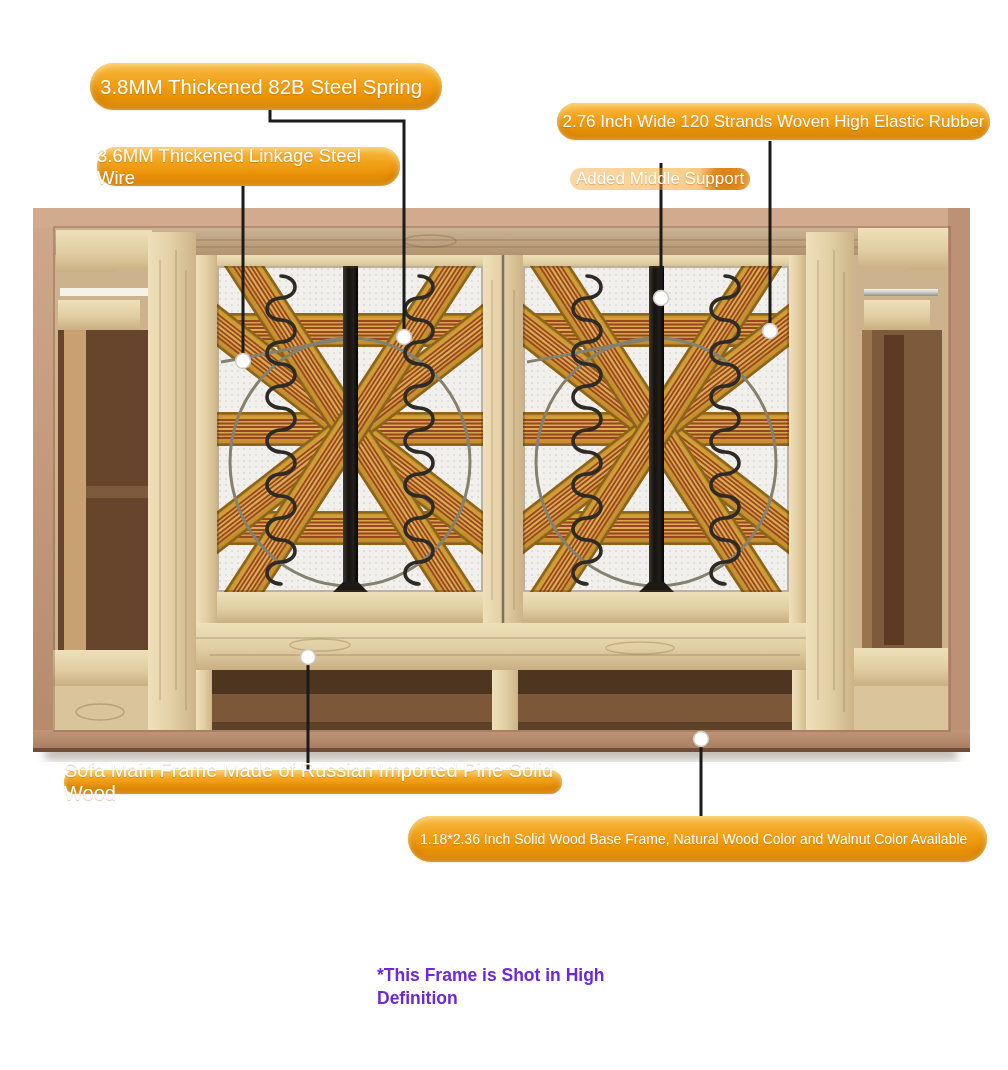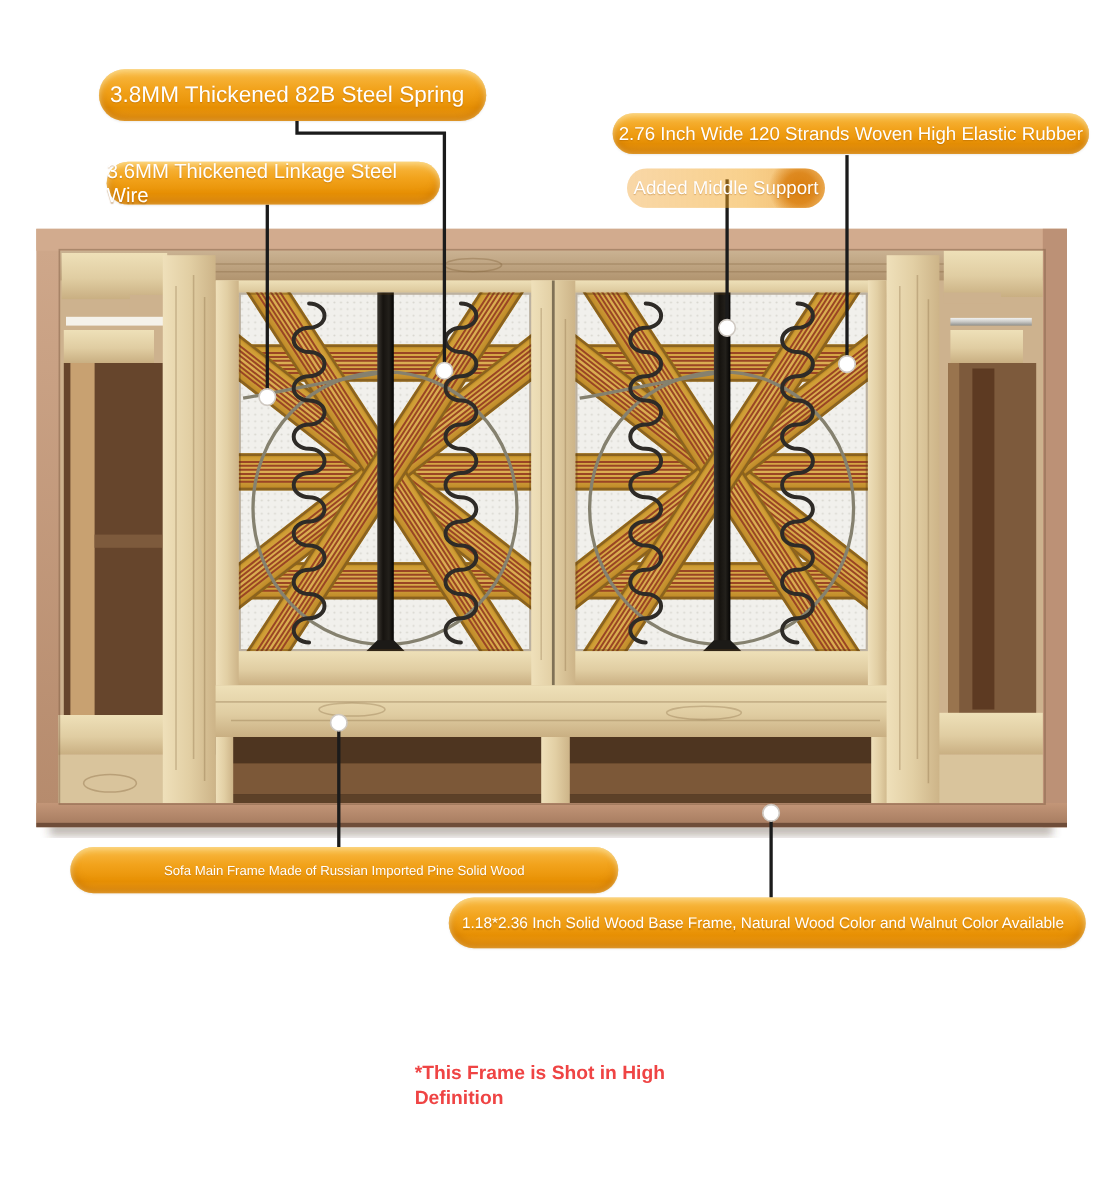--- a/index.html
+++ b/index.html
@@ -9,29 +9,29 @@
   .pill{position:absolute;display:flex;align-items:center;justify-content:center;
         color:#fff;border-radius:26px;text-align:left;
         background:linear-gradient(180deg,#f9bc49 0%,#f2a31c 38%,#e89104 74%,#f0a01a 100%);
         box-shadow:inset 0 2px 6px rgba(255,235,170,.75), inset 0 -5px 9px rgba(160,80,0,.38),
                    0 1px 2px rgba(0,0,0,.08);
         text-shadow:0 1px 1px rgba(150,80,0,.35);}
   .pill-spring{left:90px;top:63px;width:352px;height:47px;font-size:20.5px;line-height:22px;
         justify-content:flex-start;padding:16px 10px;box-sizing:border-box;}
   .pill-linkage{left:97px;top:147px;width:303px;height:39px;font-size:18.5px;justify-content:center;}
   .pill-rubber{left:557px;top:103px;width:433px;height:37px;font-size:17px;}
-  .pill-middle{left:570px;top:153px;width:180px;height:36px;font-size:17px;
+  .pill-middle{left:570px;top:168px;width:180px;height:22px;font-size:17px;
         background:radial-gradient(circle at 87% 50%, rgba(216,122,8,.95) 0px, rgba(216,122,8,.78) 14px, rgba(216,122,8,0) 28px),
                    linear-gradient(90deg, rgba(240,160,45,.42) 0%, rgba(242,163,28,.50) 60%, rgba(230,140,12,.62) 100%);
         box-shadow:none;}
-  .pill-mainframe{left:64px;top:770px;width:498px;height:42px;font-size:12px;}
+  .pill-mainframe{left:64px;top:770px;width:498px;height:24px;font-size:20px;}
   .pill-baseframe{left:408px;top:816px;width:579px;height:46px;font-size:14px;line-height:19px;
         justify-content:flex-start;padding:0 12px;box-sizing:border-box;border-radius:23px;}
   .footnote{position:absolute;left:377px;top:964px;width:238px;font-size:17.5px;font-weight:bold;
-        color:#ef4444;line-height:23px;}
+        color:#6d28d9;line-height:23px;}
 </style>
 </head>
 <body>
 
 <div class="stage">
 
 <svg width="1008" height="1070" viewBox="0 0 1008 1070">
   <defs>
     <linearGradient id="gPink" x1="0" y1="0" x2="0" y2="1">
       <stop offset="0" stop-color="#cfa88b"></stop>

